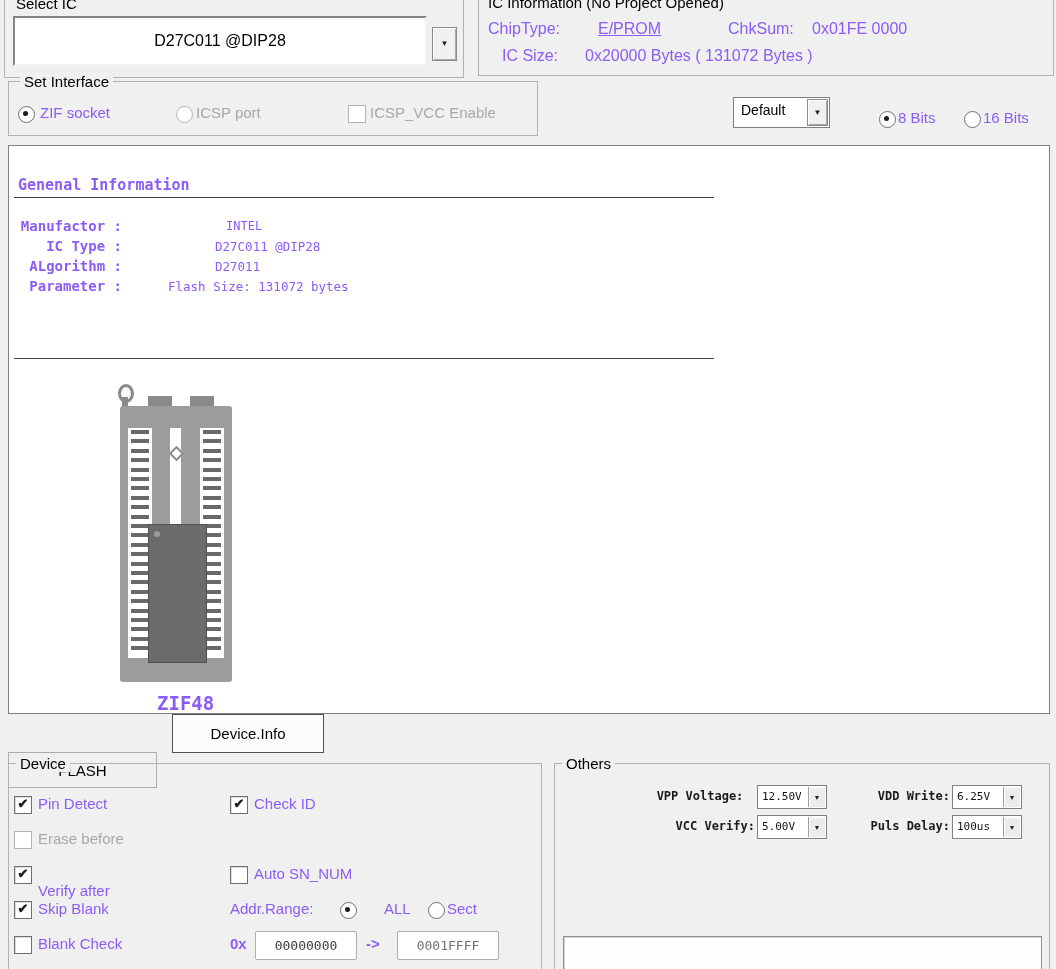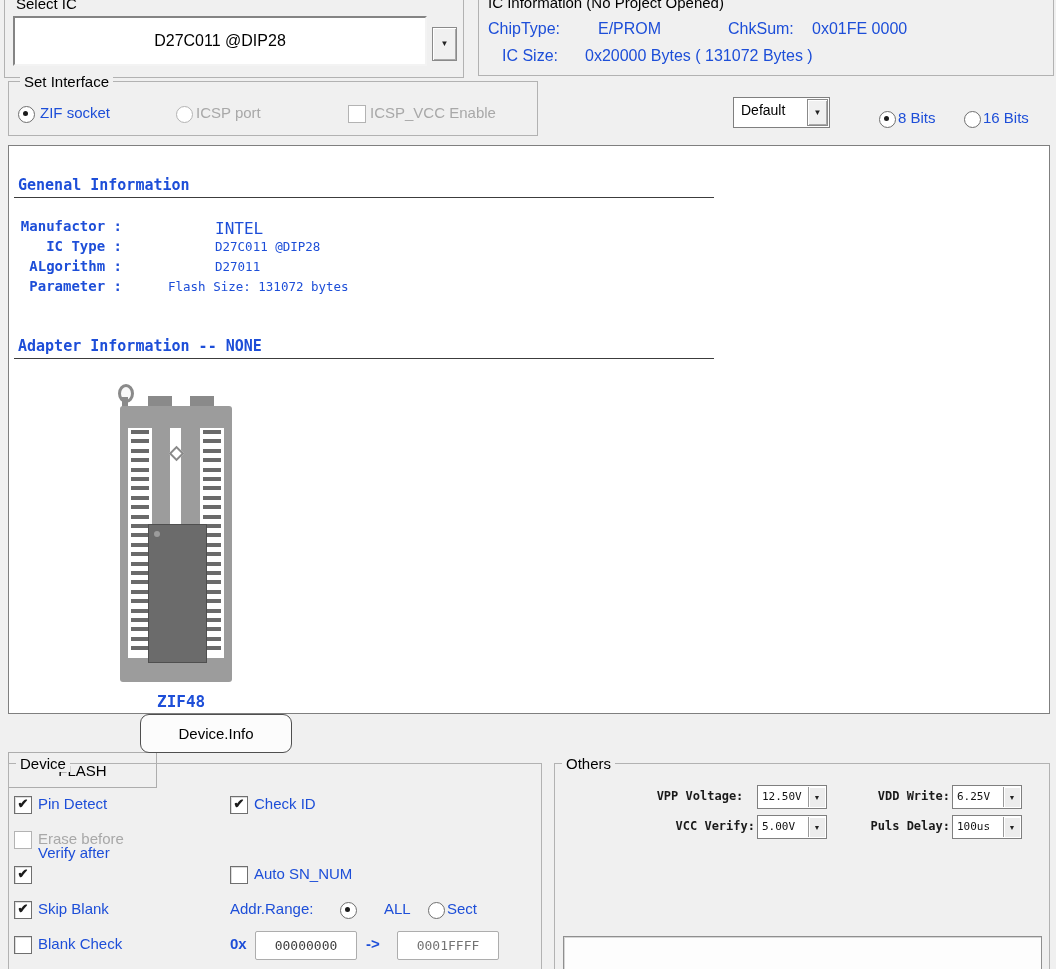--- a/index.html
+++ b/index.html
@@ -2,21 +2,21 @@
 <html><head>
 <meta charset="utf-8">
 <style>
   html,body{margin:0;padding:0;}
   body{width:1056px;height:969px;overflow:hidden;background:#f0f0f0;
        font-family:"Liberation Sans",sans-serif;}
   #app{position:relative;width:1056px;height:969px;background:#f0f0f0;overflow:hidden;}
   .group{position:absolute;border:1px solid #b2b2b2;}
   .glabel{position:absolute;background:#f0f0f0;padding:0 4px;font-size:15px;color:#000;
           white-space:nowrap;z-index:3;}
-  .lbl{position:absolute;font-size:15px;color:#1d4ed8;white-space:nowrap;}
+  .lbl{position:absolute;font-size:15px;color:#8b5cf6;white-space:nowrap;}
   .mono{font-family:"DejaVu Sans Mono",monospace;}
   .b{font-weight:bold;}
   .dis{color:#a8a8a8 !important;}
 
   
   .inset2{position:absolute;background:#fff;border:2px solid;
           border-color:#848484 #f3f3f3 #f3f3f3 #848484;}
   .inset1{position:absolute;background:#fff;border:1px solid #7f7f7f;}
   .btn{position:absolute;background:#f0f0f0;border:1px solid #8a8a8a;
        box-shadow:inset 1px 1px 0 #ffffff, inset -1px -1px 0 #a9a9a9;
@@ -96,21 +96,21 @@
     <span style="font-size:16px;color:#000;">D27C011 @DIP28</span>
   </div>
   <div class="btn" style="left:432px;top:27px;width:23px;height:32px;">
     <span class="arrow">▼</span>
   </div>
 
   <div class="group" style="left:478px;top:-12px;width:574px;height:86px;"></div>
   <div class="glabel" style="left:484px;top:-6px;">IC Information (No Project Opened)</div>
 
   <span class="lbl" style="left:488px;top:20px;font-size:16px;">ChipType:</span>
-  <span class="lbl" style="left:598px;top:20px;font-size:16px;">E/PROM</span>
+  <span class="lbl" style="left:598px;top:20px;font-size:16px;text-decoration:underline;">E/PROM</span>
   <span class="lbl" style="left:728px;top:20px;font-size:16px;">ChkSum:</span>
   <span class="lbl" style="left:812px;top:20px;font-size:16px;">0x01FE 0000</span>
   <span class="lbl" style="left:502px;top:47px;font-size:16px;">IC Size:</span>
   <span class="lbl" style="left:585px;top:47px;font-size:16px;">0x20000 Bytes ( 131072 Bytes )</span>
 
   <div class="group" style="left:8px;top:81px;width:528px;height:53px;"></div>
   <div class="glabel" style="left:20px;top:73px;">Set Interface</div>
 
   <span class="radio on" style="left:18px;top:106px;">
       <span class="dot"></span>
@@ -137,55 +137,54 @@
   <span class="lbl" style="left:898px;top:109px;">8 Bits</span>
   <span class="radio" style="left:964px;top:111px;"></span>
   <span class="lbl" style="left:983px;top:109px;">16 Bits</span>
 
   <div class="panel" style="left:8px;top:145px;width:1040px;height:567px;"></div>
 
   <span class="lbl mono b" style="left:18px;top:176px;font-size:15px;">Genenal Information</span>
   <div class="rule" style="left:14px;top:197px;width:700px;"></div>
 
   <span class="lbl mono b" style="left:18px;top:218px;width:104px;text-align:right;font-size:14px;">Manufactor :</span>
-  <span class="lbl mono" style="left:215px;top:219px;font-size:16px;">INTEL</span>
+  <span class="lbl mono" style="left:226px;top:219px;font-size:12px;">INTEL</span>
 
   <span class="lbl mono b" style="left:18px;top:238px;width:104px;text-align:right;font-size:14px;">IC Type :</span>
   <span class="lbl mono" style="left:215px;top:239px;font-size:12.5px;">D27C011 @DIP28</span>
 
   <span class="lbl mono b" style="left:18px;top:258px;width:104px;text-align:right;font-size:14px;">ALgorithm :</span>
   <span class="lbl mono" style="left:215px;top:259px;font-size:12.5px;">D27011</span>
 
   <span class="lbl mono b" style="left:18px;top:278px;width:104px;text-align:right;font-size:14px;">Parameter :</span>
   <span class="lbl mono" style="left:168px;top:279px;font-size:12.5px;">Flash Size: 131072 bytes</span>
 
-  <span class="lbl mono b" style="left:18px;top:337px;font-size:15px;">Adapter Information -- NONE</span>
   <div class="rule" style="left:14px;top:358px;width:700px;"></div>
 
   <div class="zif">
     <div class="zif-ring"></div>
     <div class="zif-stem"></div>
     <div class="zif-tab" style="left:32px;"></div>
     <div class="zif-tab" style="left:74px;"></div>
     <div class="zif-body">
       <div class="zif-col" style="left:8px;"></div>
       <div class="zif-col" style="left:80px;"></div>
       <div class="zif-channel"></div>
       <div class="zif-diamond"></div>
       <div class="zif-chip">
         <div class="zif-chipdot"></div>
       </div>
     </div>
   </div>
-  <span class="lbl mono b" style="left:157px;top:692px;font-size:16px;">ZIF48</span>
+  <span class="lbl mono b" style="left:157px;top:692px;font-size:19px;">ZIF48</span>
 
   <div class="tab" style="left:8px;top:752px;width:147px;height:34px;">
     <span>FLASH</span>
   </div>
-  <div class="tab on" style="left:140px;top:714px;width:150px;height:37px;border-radius:9px;">
+  <div class="tab on" style="left:172px;top:714px;width:150px;height:37px;">
     <span>Device.Info</span>
   </div>
 
   <div class="group" style="left:8px;top:763px;width:532px;height:300px;"></div>
   <div class="glabel" style="left:16px;top:755px;">Device</div>
 
   <span class="cb on" style="left:14px;top:796px;">
       <span class="tick">✔</span>
     </span>
   <span class="lbl" style="left:38px;top:795px;">Pin Detect</span>
@@ -194,21 +193,21 @@
       <span class="tick">✔</span>
     </span>
   <span class="lbl" style="left:254px;top:795px;">Check ID</span>
 
   <span class="cb dis" style="left:14px;top:831px;"></span>
   <span class="lbl dis" style="left:38px;top:830px;">Erase before</span>
 
   <span class="cb on" style="left:14px;top:866px;">
       <span class="tick">✔</span>
     </span>
-  <span class="lbl" style="left:38px;top:844px;">Verify after</span>
+  <span class="lbl" style="left:38px;top:882px;">Verify after</span>
 
   <span class="cb" style="left:230px;top:866px;"></span>
   <span class="lbl" style="left:254px;top:865px;">Auto SN_NUM</span>
 
   <span class="cb on" style="left:14px;top:901px;">
       <span class="tick">✔</span>
     </span>
   <span class="lbl" style="left:38px;top:900px;">Skip Blank</span>
 
   <span class="lbl" style="left:230px;top:900px;">Addr.Range:</span>

